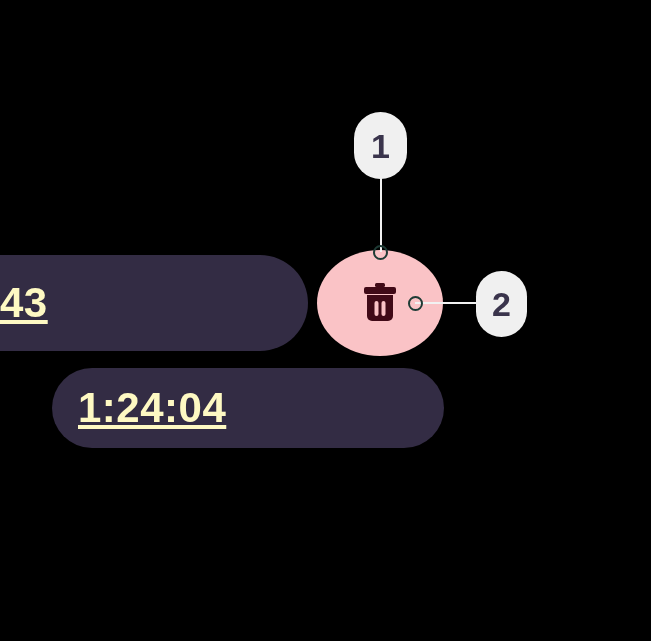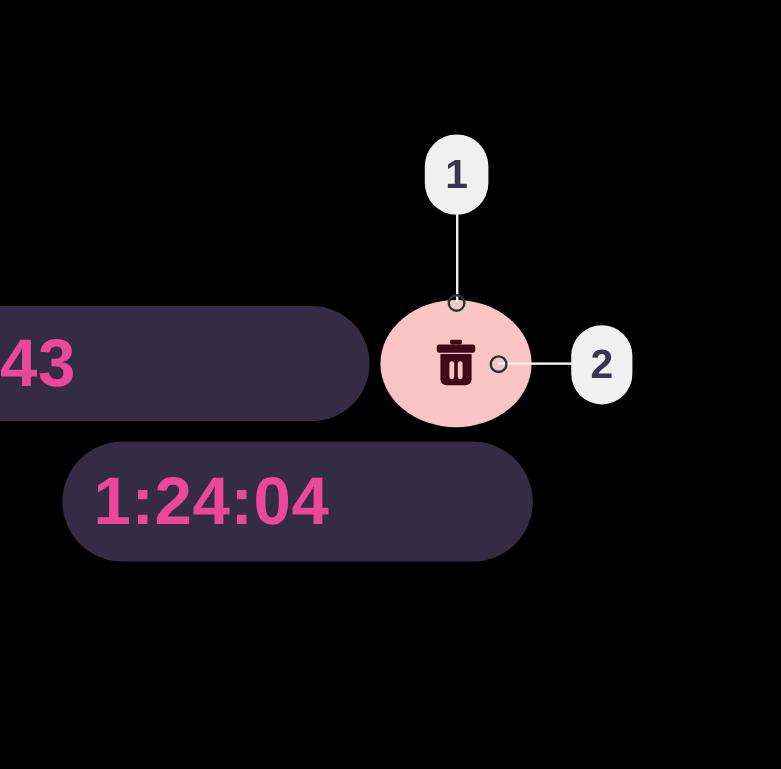--- a/index.html
+++ b/index.html
@@ -22,40 +22,41 @@
   
   .pill {
     position: absolute;
     background: #332C44;
     border-radius: 999px;
     display: flex;
     align-items: center;
     box-sizing: border-box;
   }
   .pill-label {
-    color: #ec4899;
-    font-size: 56px;
+    color: #fef9c3;
+    font-size: 42px;
     font-weight: 700;
     letter-spacing: 0.5px;
     white-space: nowrap;
     line-height: 1;
+    text-decoration: underline;
   }
 
   #pill-top {
     left: -150px;
     top: 255px;
     width: 458px;
     height: 96px;
     padding-left: 150px;
   }
   #pill-bottom {
     left: 52px;
     top: 368px;
     width: 392px;
-    height: 100px;
+    height: 80px;
     padding-left: 26px;
   }
 
   
   #delete-node {
     position: absolute;
     left: 317px;
     top: 250px;
     width: 126px;
     height: 106px;

